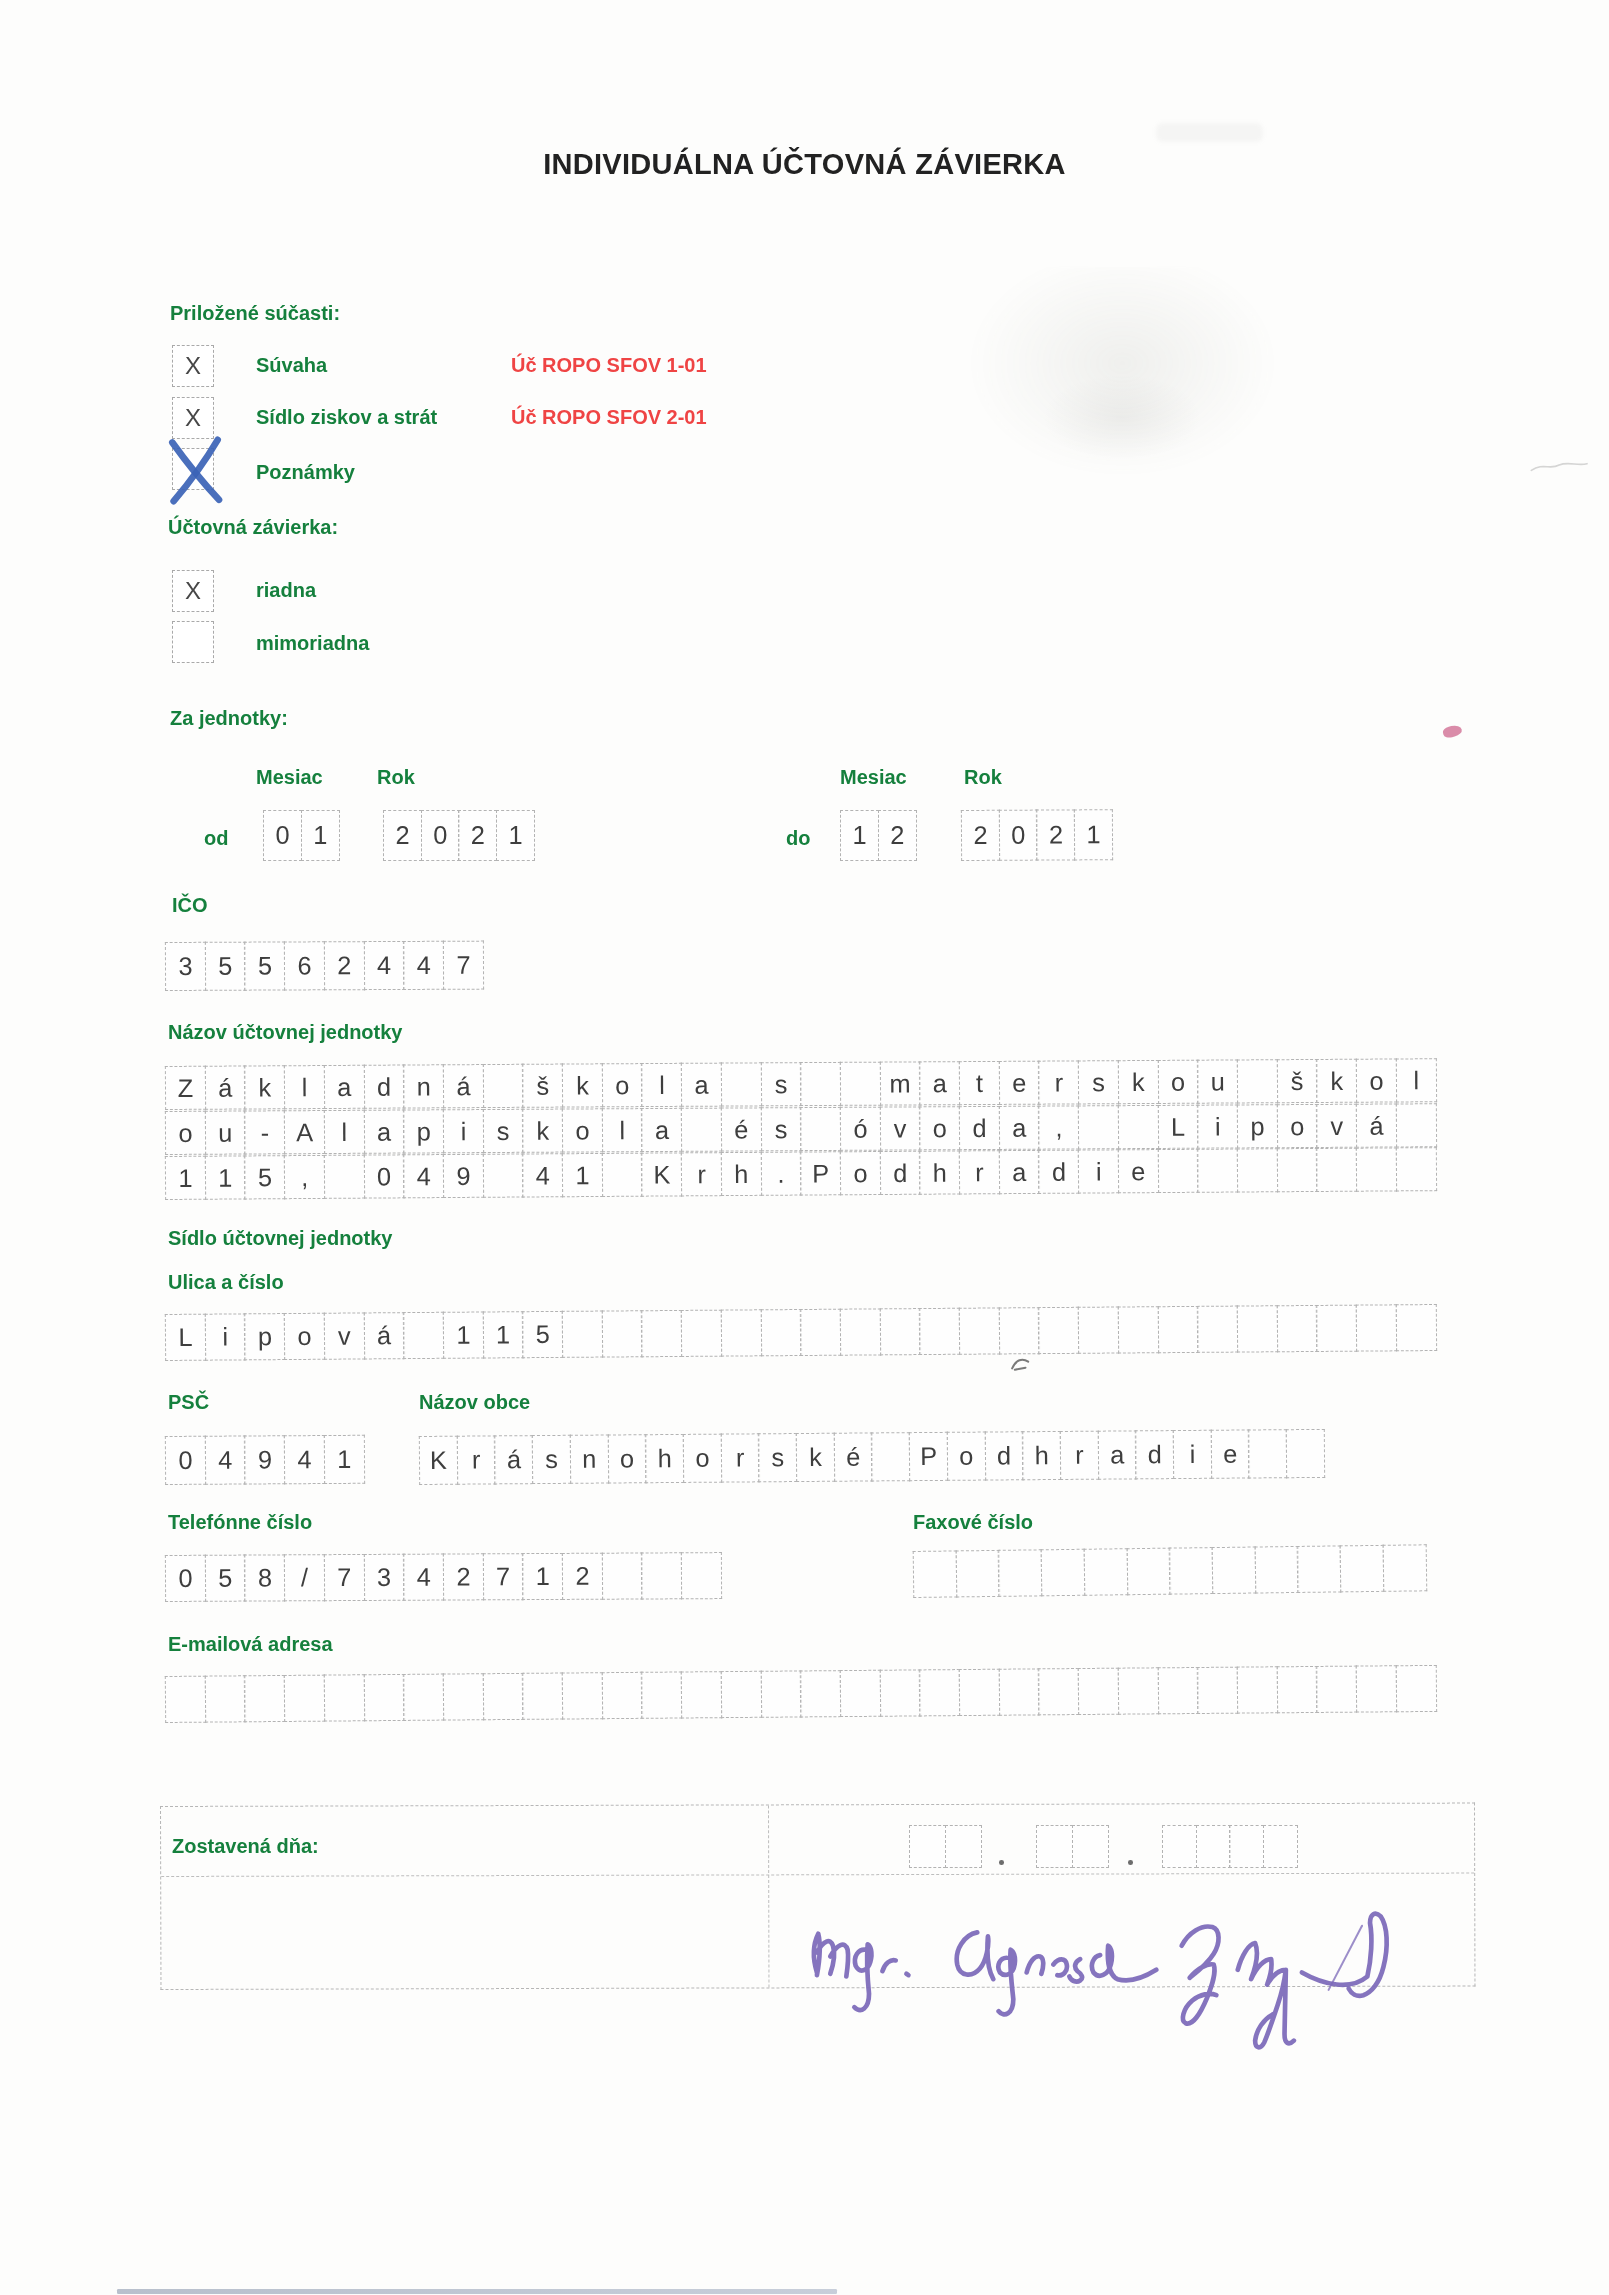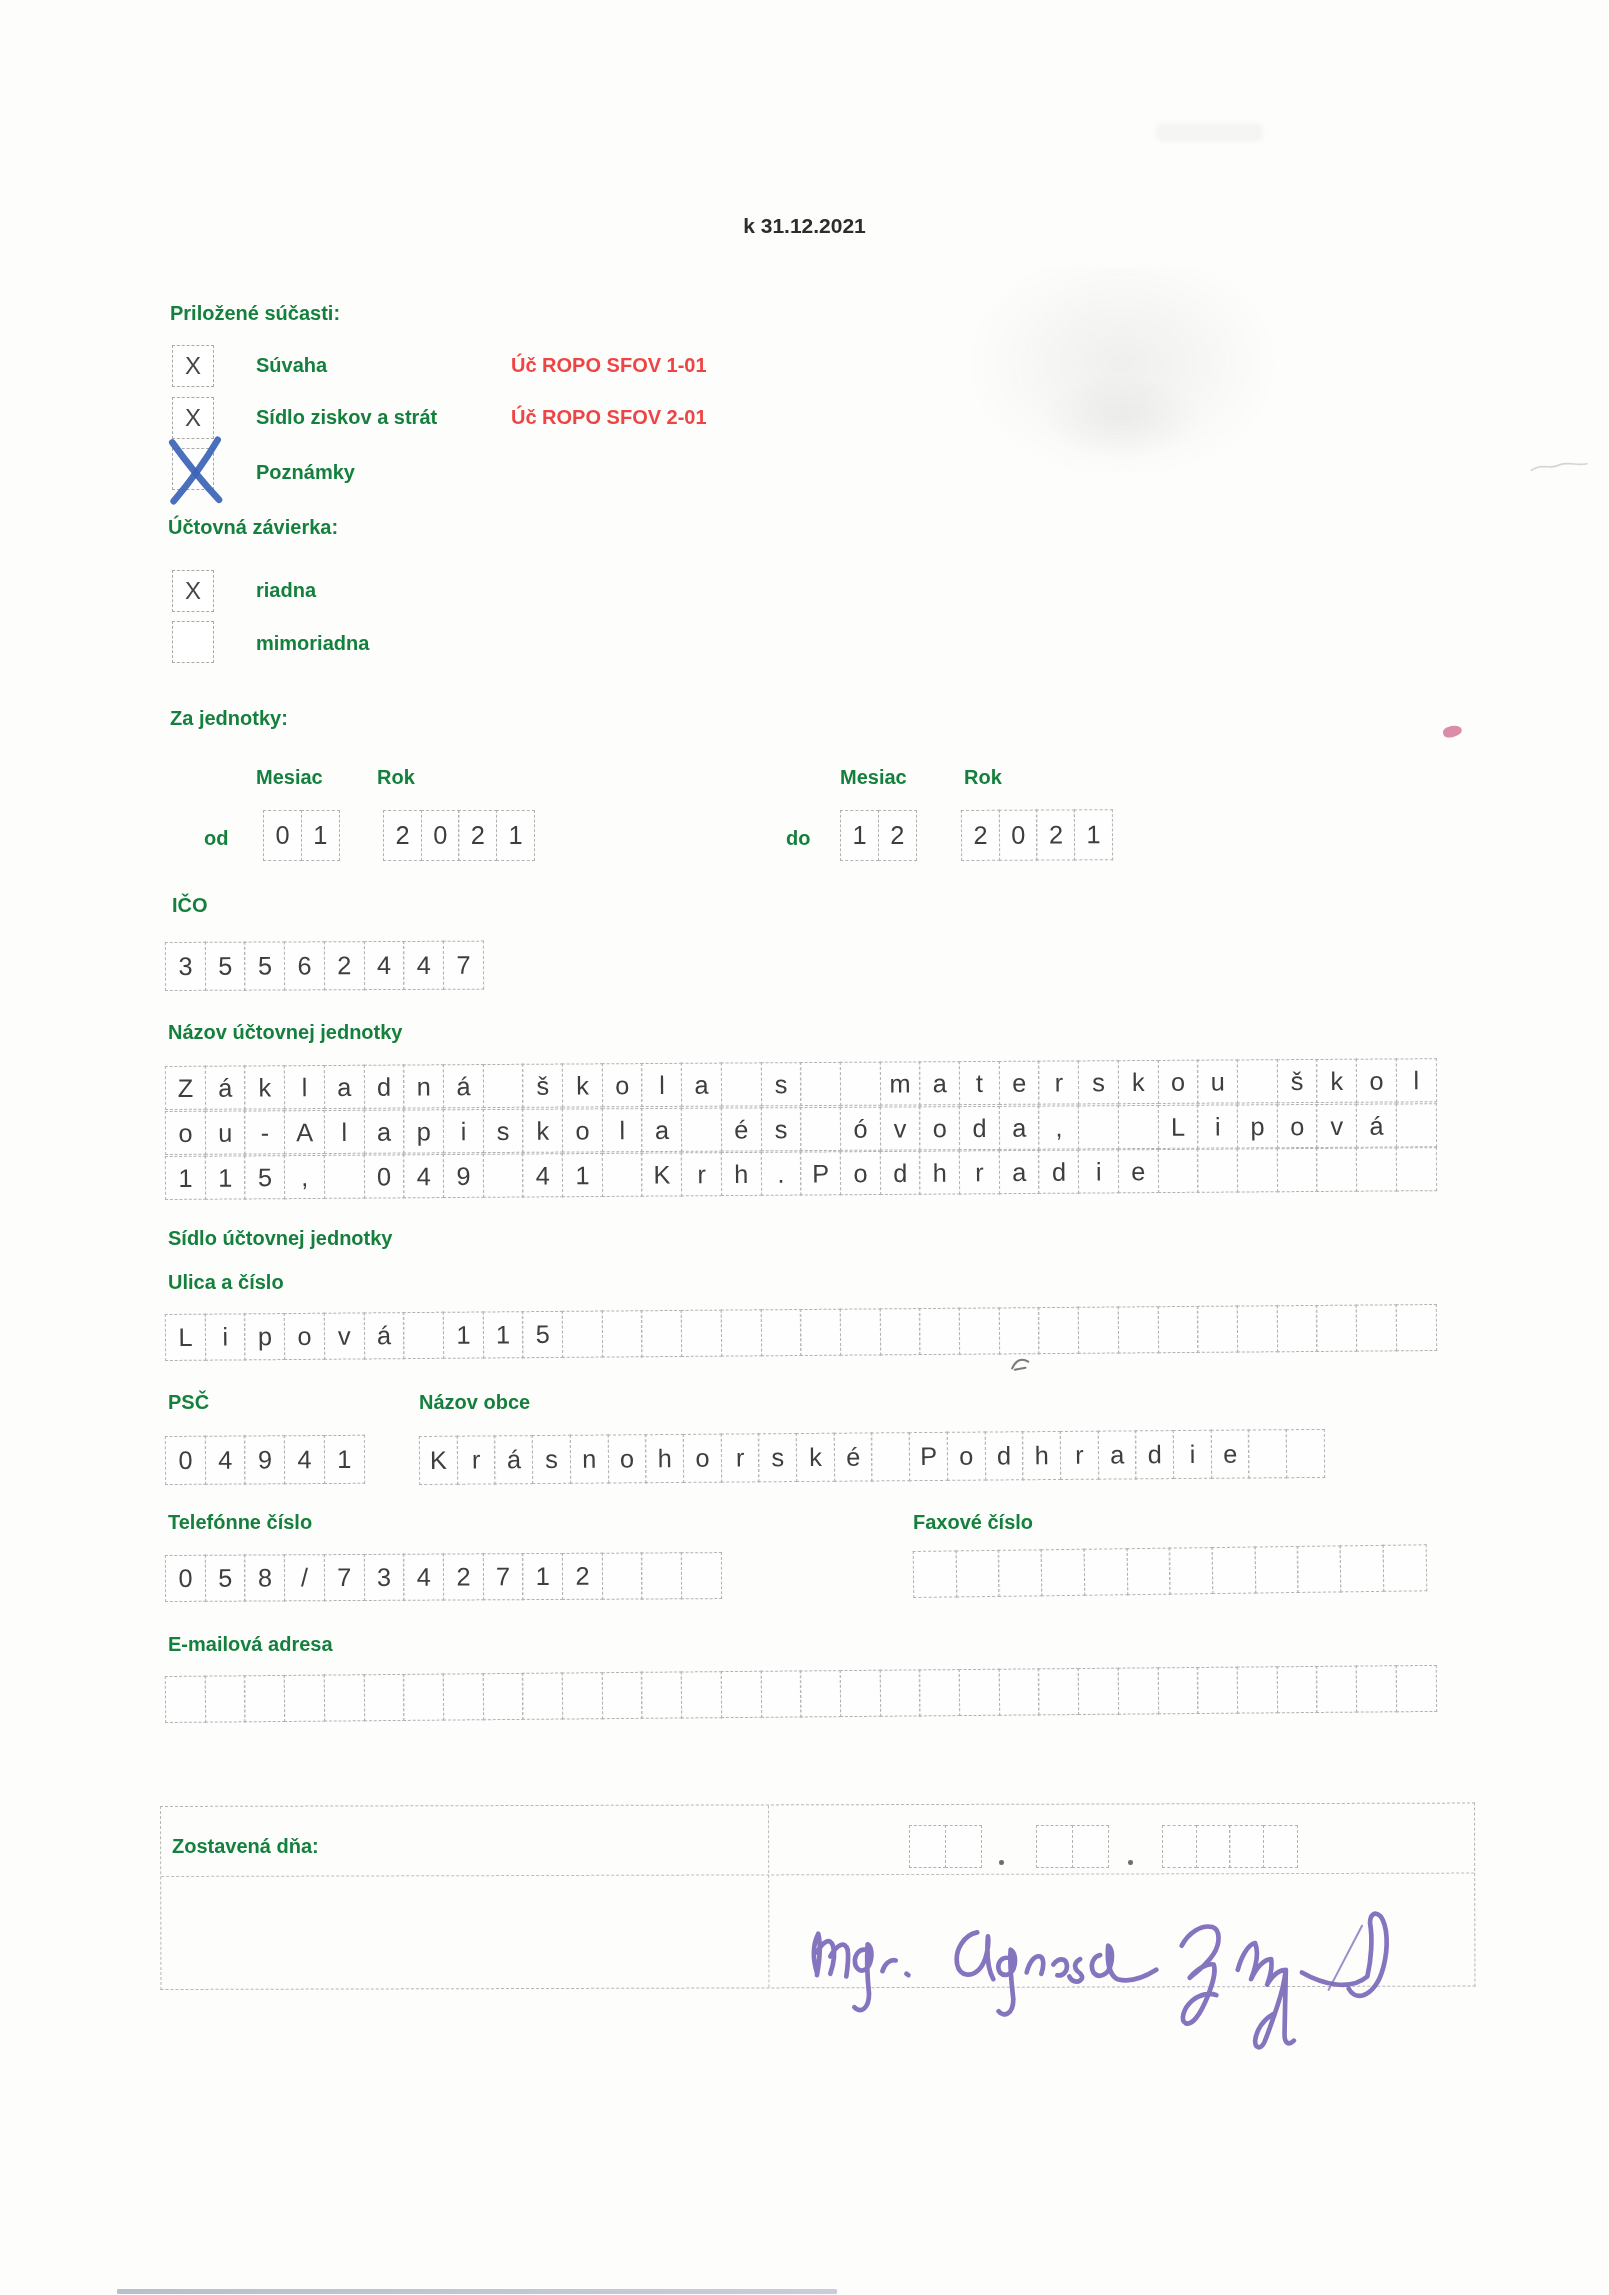--- a/index.html
+++ b/index.html
@@ -94,21 +94,21 @@
   <div class="art art-topright"></div>
   <div class="art art-pink"></div>
   <div class="art art-bottombar"></div>
   <svg class="ink art" style="left:1530px;top:457px;width:61px;height:18.7px" viewBox="0 0 92 28">
     <path d="M2,20 C20,8 30,20 44,12 C58,6 72,14 86,10" stroke="#8a8a8a" stroke-width="2.5" opacity="0.35"></path>
   </svg>
   <svg class="ink art" style="left:1010px;top:1355px;width:23px;height:17.4px" viewBox="0 0 34 26">
     <path d="M3,20 C9,7 18,4 27,10 M7,22 l16,-3" stroke="#4d4d4d" stroke-width="3" opacity="0.75"></path>
   </svg>
 
-  <div class="subtitle">k 31.12.2021</div>
+  <div class="title">INDIVIDUÁLNA ÚČTOVNÁ ZÁVIERKA</div>
 
   <div class="lbl" style="left:170px;top:302px">Priložené súčasti:</div>
 
   <div class="chk" style="left:172px;top:345px">
     <span>X</span>
   </div>
   <div class="lbl" style="left:256px;top:354px">Súvaha</div>
   <div class="formcode" style="left:511px;top:354px">Úč ROPO SFOV 1-01</div>
 
   <div class="chk" style="left:172px;top:397px">

